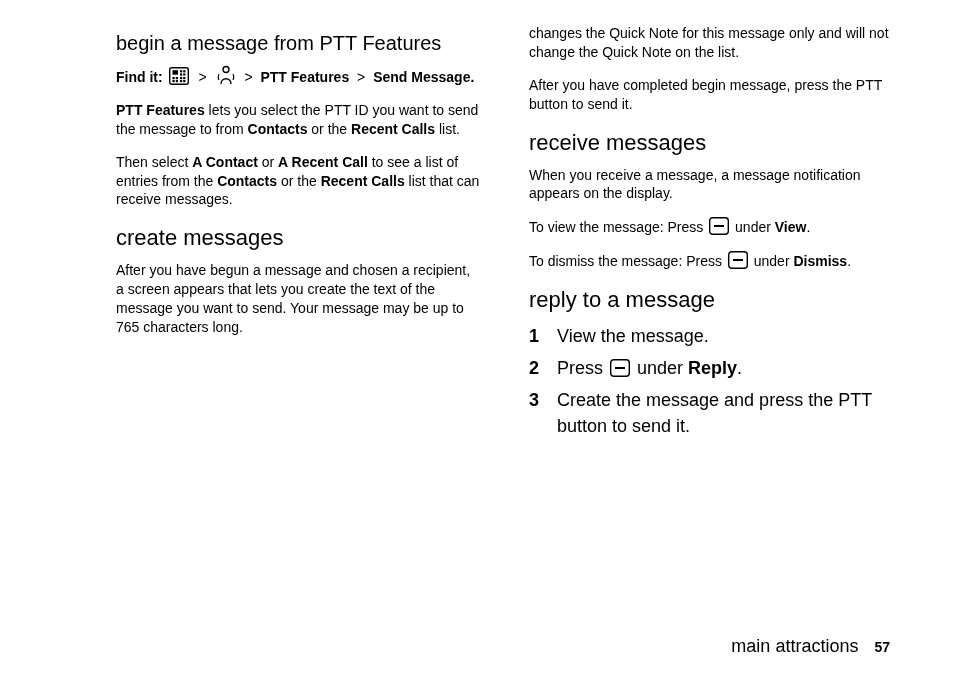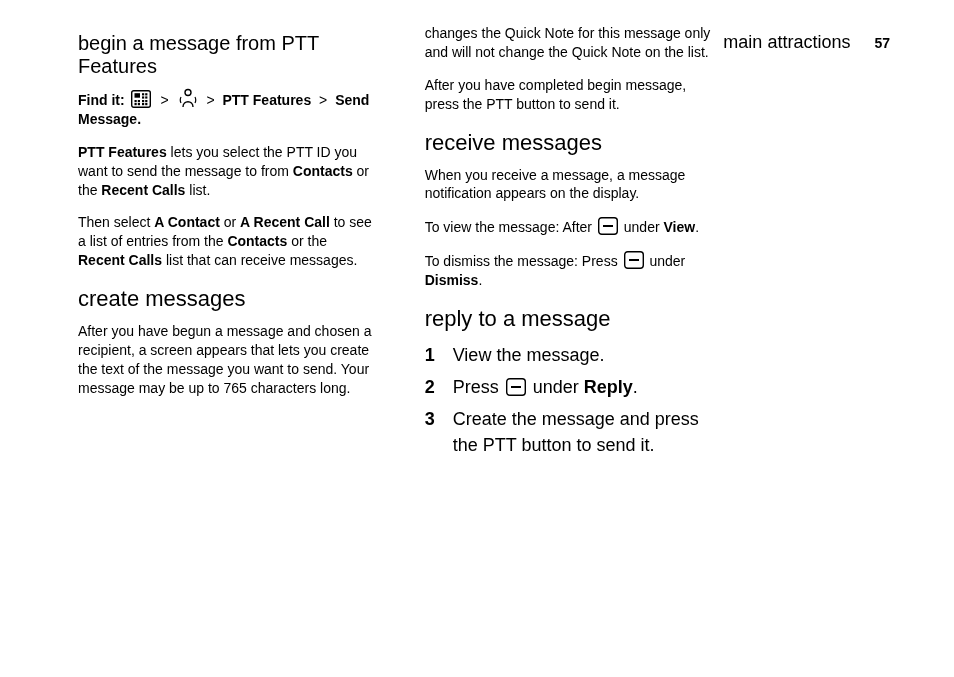--- a/index.html
+++ b/index.html
@@ -8,23 +8,23 @@
     width: 954px;
     height: 677px;
     background: #ffffff;
     font-family: Arial, Helvetica, sans-serif;
     color: #000000;
   }
   .page {
     box-sizing: border-box;
     width: 954px;
     height: 677px;
-    padding: 24px 60px 20px 78px;
-    display: flex;
-    flex-direction: row;
+    padding: 24px 60px 20px 116px;
+    display: flex;
+    flex-direction: column;
   }
   .cols {
     display: flex;
     flex: 1;
     gap: 48px;
   }
   .col {
     flex: 1;
     min-width: 0;
   }
@@ -81,21 +81,21 @@
     margin: 0 2px;
   }
   .icon-figure svg {
     width: 18px;
     height: 20px;
   }
   .footer {
     display: flex;
     justify-content: flex-end;
     align-items: baseline;
-    gap: 24px;
+    gap: 16px;
     margin-top: 8px;
     padding-right: 4px;
   }
   .footer .sec {
     font-size: 18px;
   }
   .footer .pg {
     font-size: 14px;
     font-weight: 700;
   }
@@ -162,21 +162,21 @@
     <div class="col">
 
       <p>changes the Quick Note for this message only and will not change the Quick Note on the list.</p>
 
       <p>After you have completed begin message, press the PTT button to send it.</p>
 
       <div class="h-sec">receive messages</div>
       <p>When you receive a message, a message notification appears on the display.</p>
 
       <p>
-        <span>To view the message: After </span><span class="icon-box">
+        <span>To view the message: Press </span><span class="icon-box">
             <svg viewBox="0 0 20 18">
               <rect x="0.7" y="0.7" width="18.6" height="16.6" rx="3" ry="3" fill="none" stroke="#000" stroke-width="1.4"></rect>
               <line x1="5" y1="9" x2="15" y2="9" stroke="#000" stroke-width="2"></line>
             </svg>
           </span><span> under </span><span class="bold-narrow">View</span><span>.</span>
       </p>
 
       <p>
         <span>To dismiss the message: Press </span><span class="icon-box">
             <svg viewBox="0 0 20 18">

